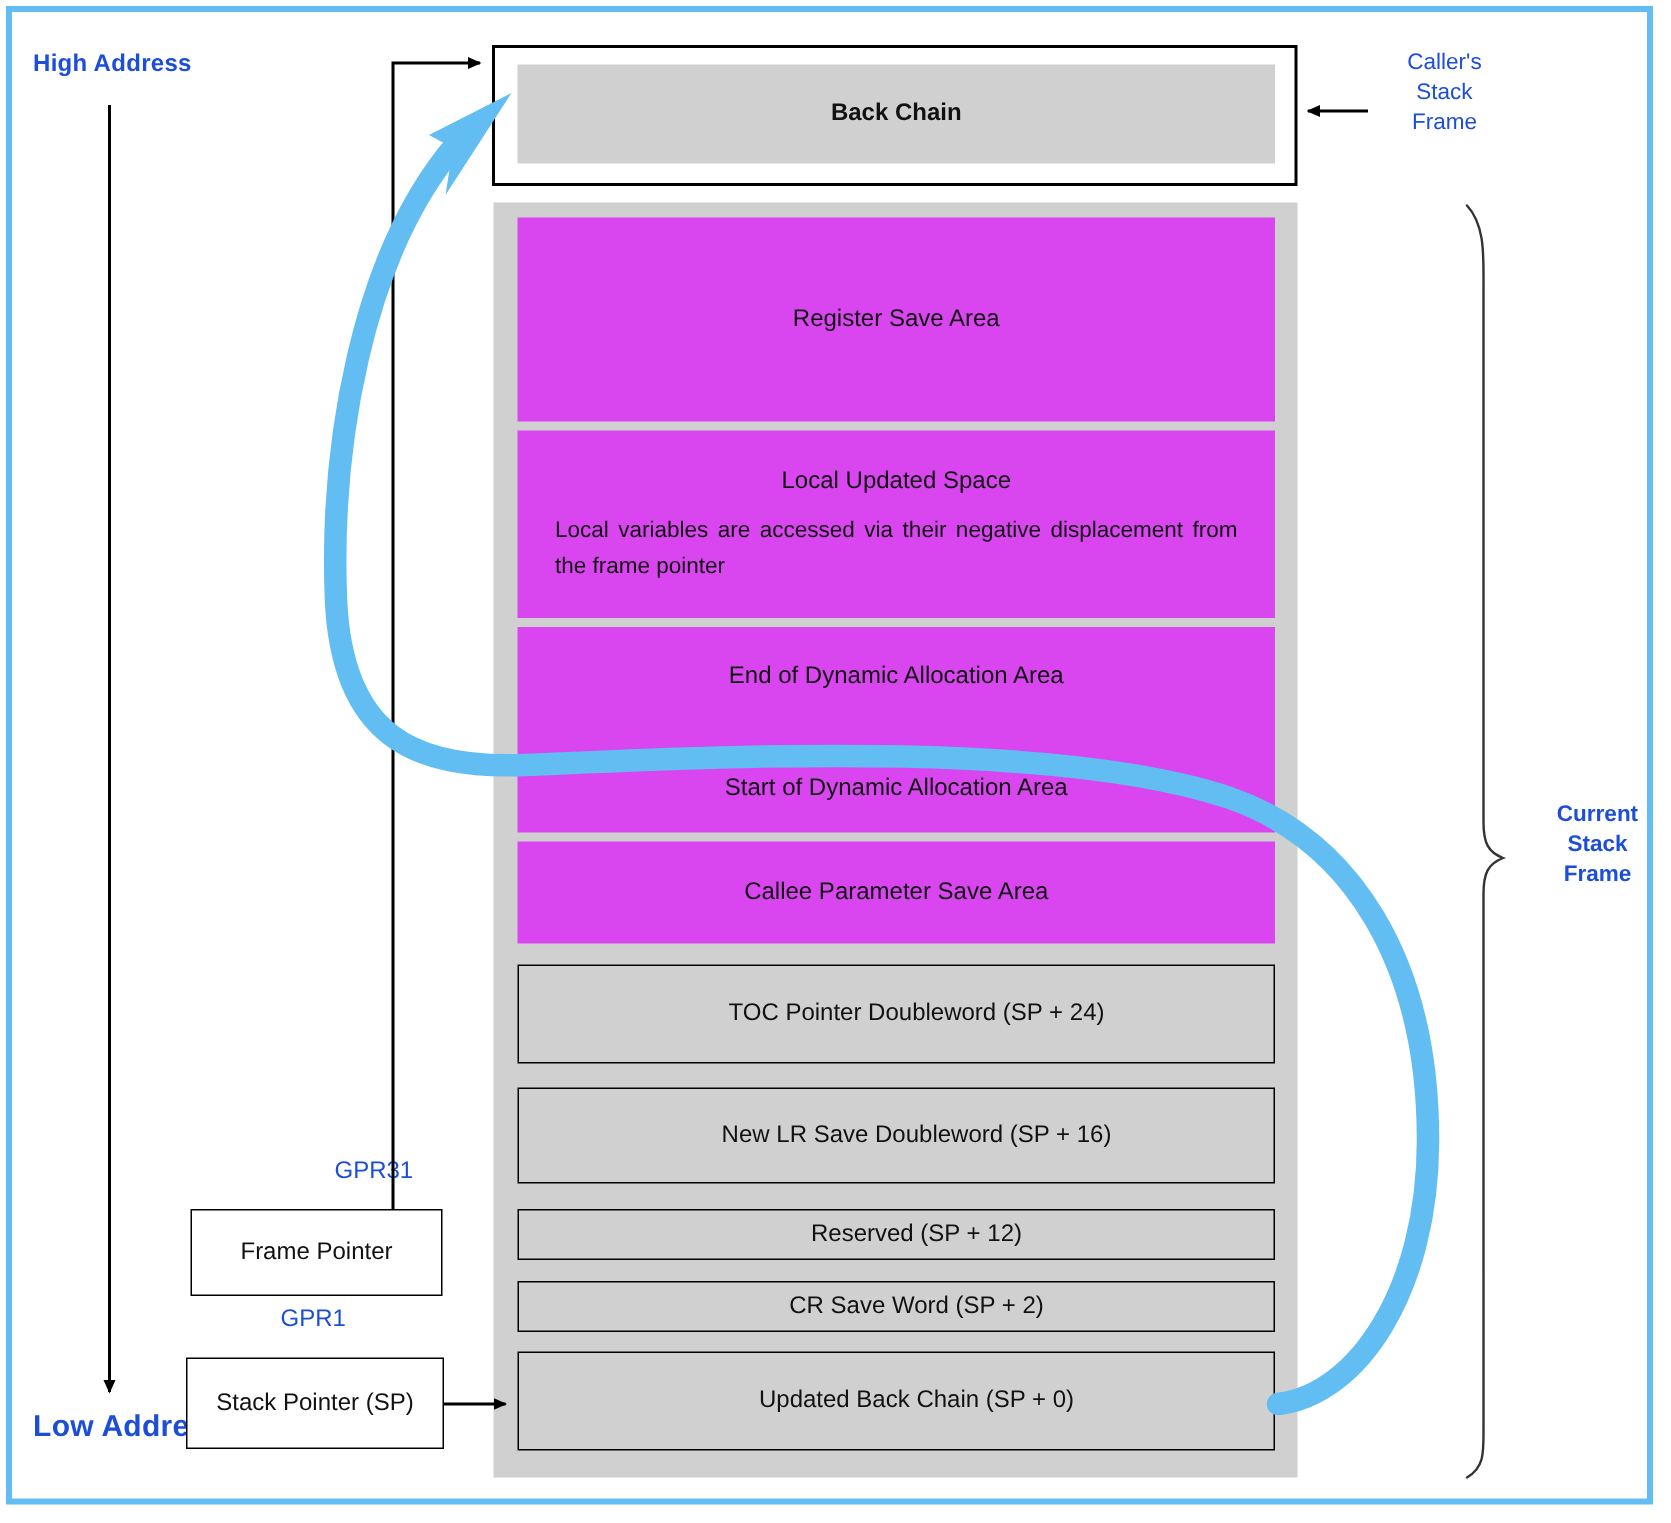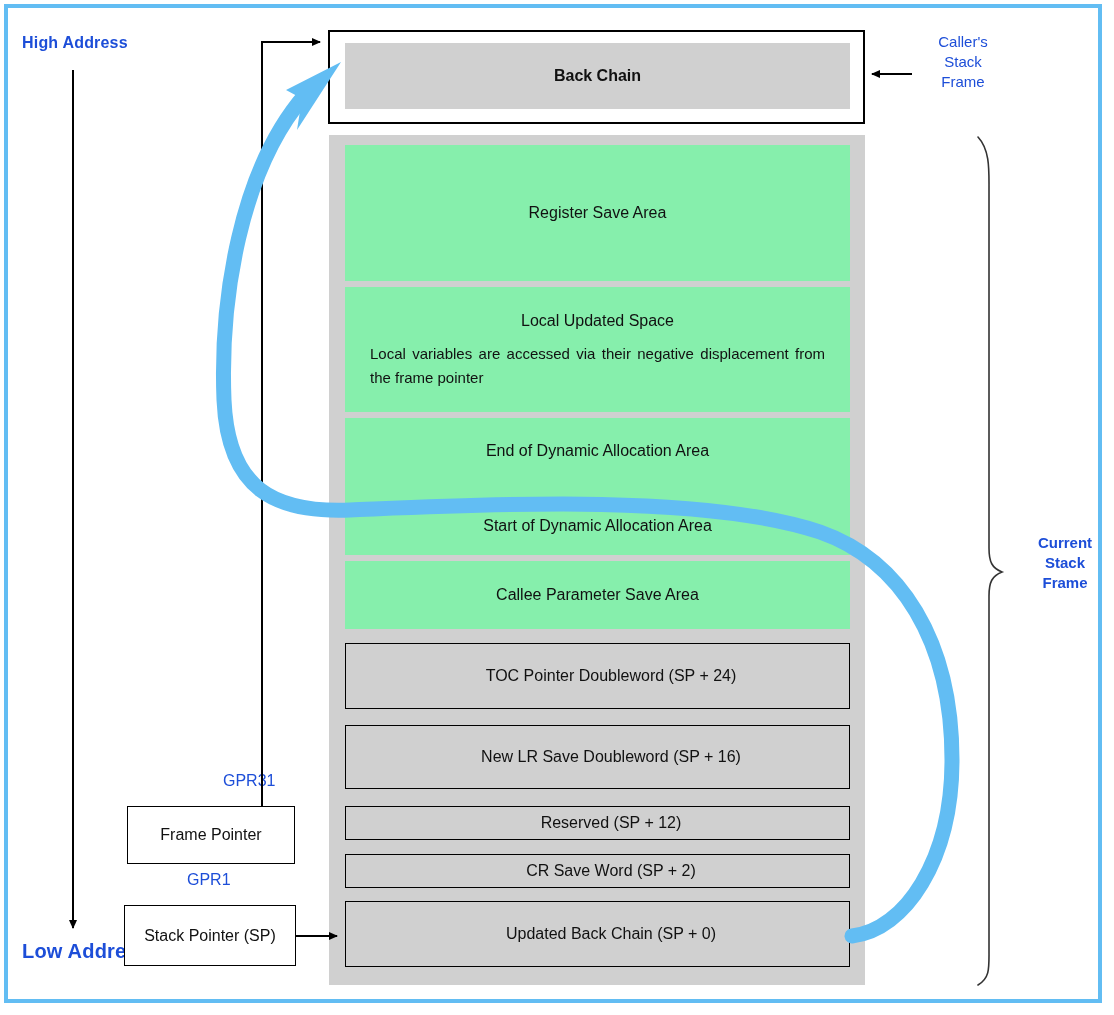--- a/index.html
+++ b/index.html
@@ -91,21 +91,21 @@
     box-sizing: border-box;
     display: flex;
     flex-direction: column;
     align-items: center;
     justify-content: center;
     font-size: 16px;
     color: #111111;
     text-align: center;
   }
   .cell.white {
-    background: #86efac;
+    background: #d946ef;
     border: none;
   }
   .cell.gray {
     background: #d0d0d0;
     border: 1.5px solid #000000;
     padding-left: 27px;
   }
   
   #cell-register-save   { top: 10px;  height: 136px; }
   #cell-local-var       { top: 152px; height: 125px; }

